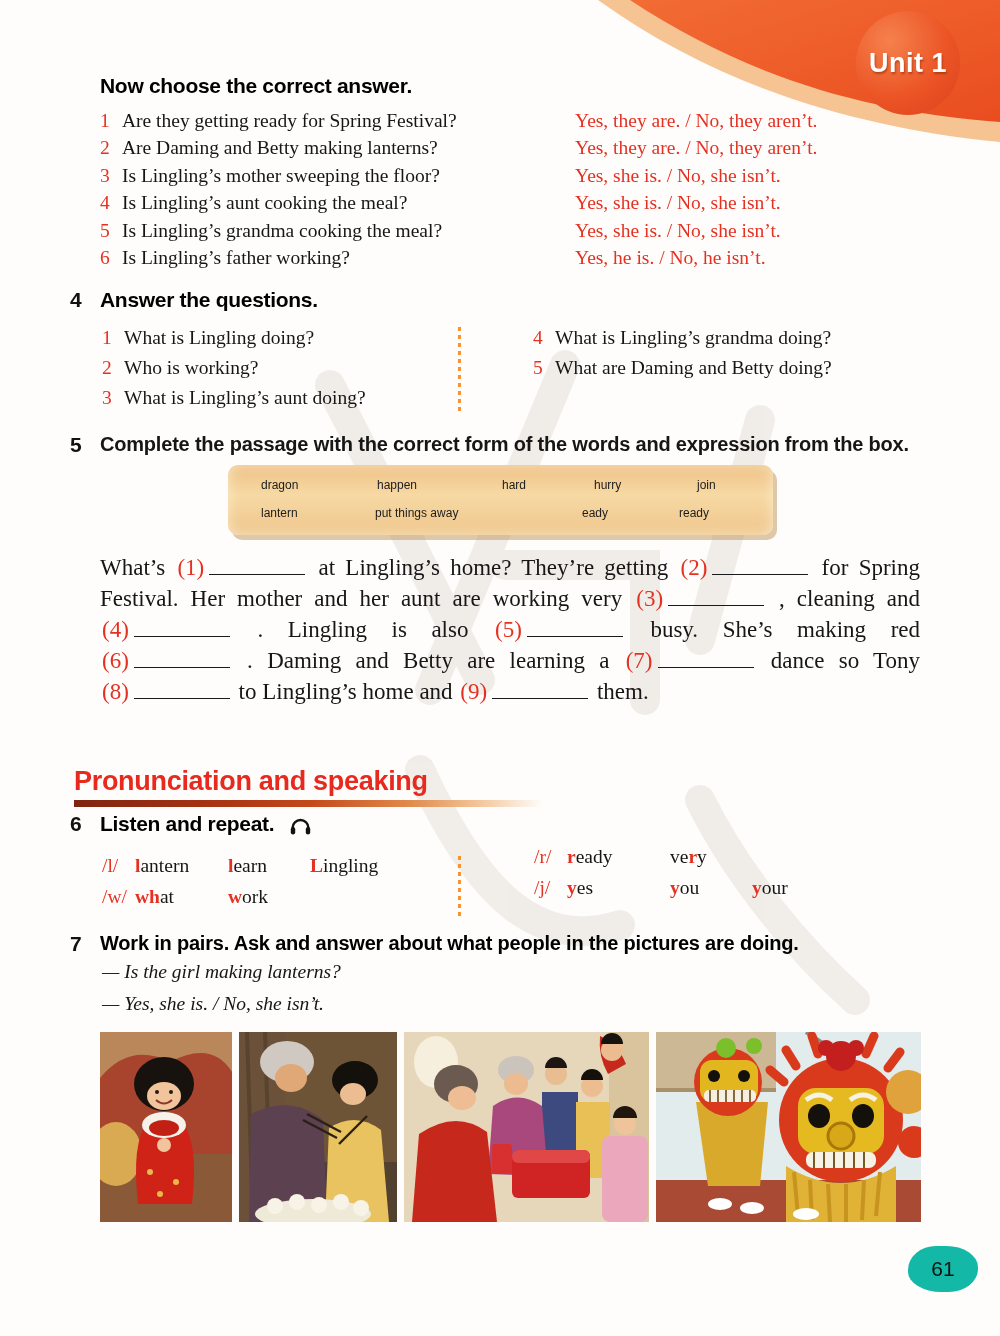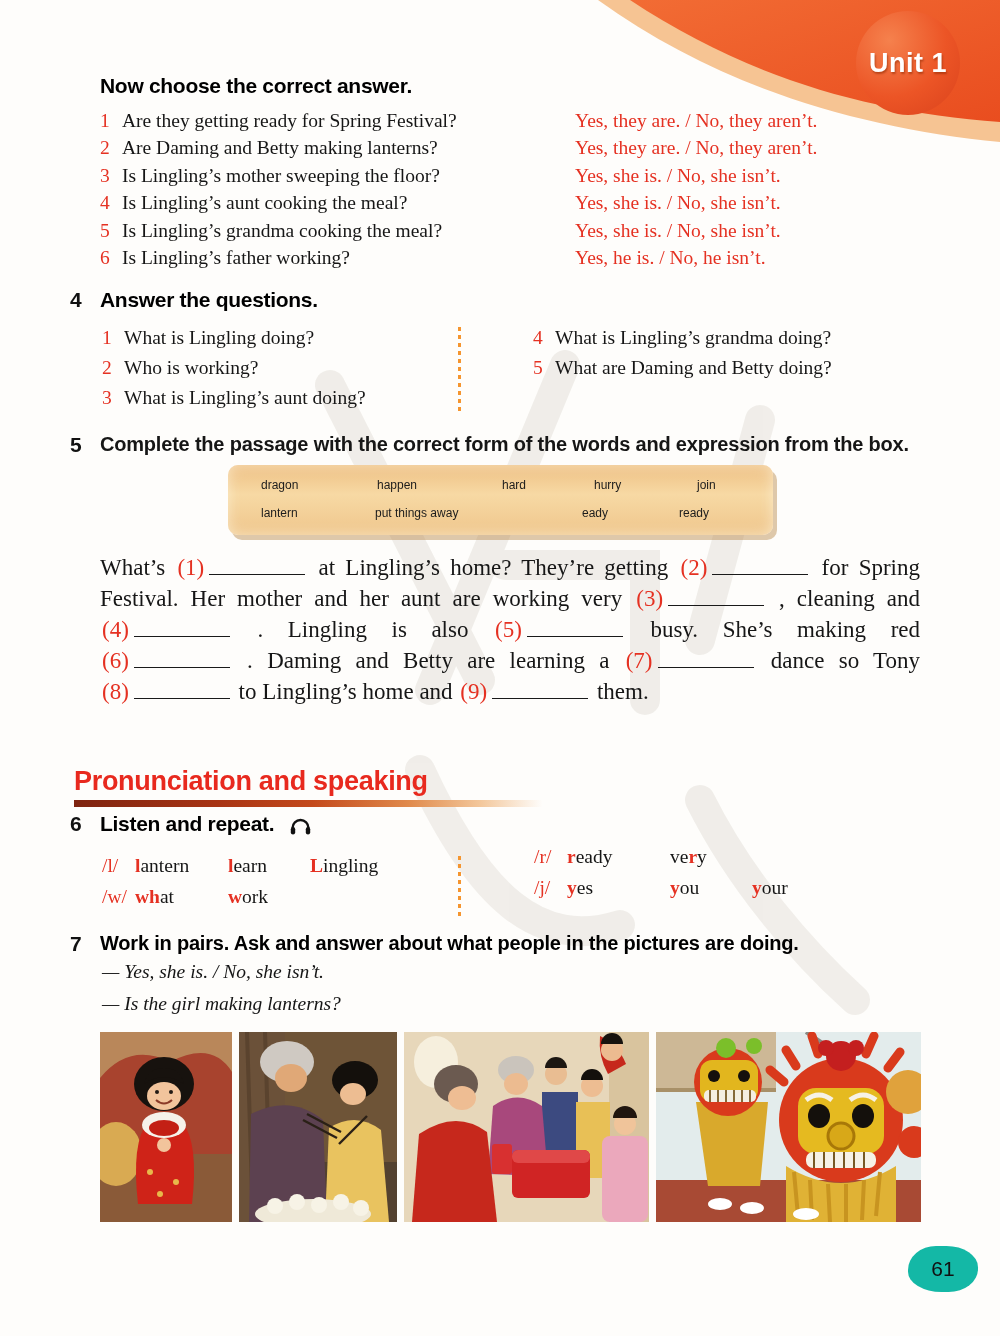--- a/index.html
+++ b/index.html
@@ -260,22 +260,22 @@
           </div>
         </div>
     </div>
   </section>
 
   <section class="sec sec-pairs">
     <div class="hrow">
       <span class="secnum">7</span>
       <h2 class="sec-h pairs-h">Work in pairs. Ask and answer about what people in the pictures are doing.</h2>
     </div>
+    <div class="ex">— Is the girl making lanterns?</div>
     <div class="ex">— Yes, she is. / No, she isn’t.</div>
-    <div class="ex">— Is the girl making lanterns?</div>
   </section>
 
   <div class="photo-row">
 
     <svg class="photo" width="132" height="190" viewBox="0 0 132 190">
       <rect width="132" height="190" fill="#b9875a"></rect>
       <path d="M0,46 Q30,10 70,30 Q112,8 132,40 L132,128 L0,136 Z" fill="#a8432e"></path>
       <rect y="122" width="132" height="68" fill="#8a5a38"></rect>
       <ellipse cx="16" cy="122" rx="26" ry="32" fill="#d9aa52"></ellipse>
       <path d="M38,172 q-7,-62 10,-82 q17,-13 34,0 q17,20 10,82 z" fill="#cf2318"></path>

